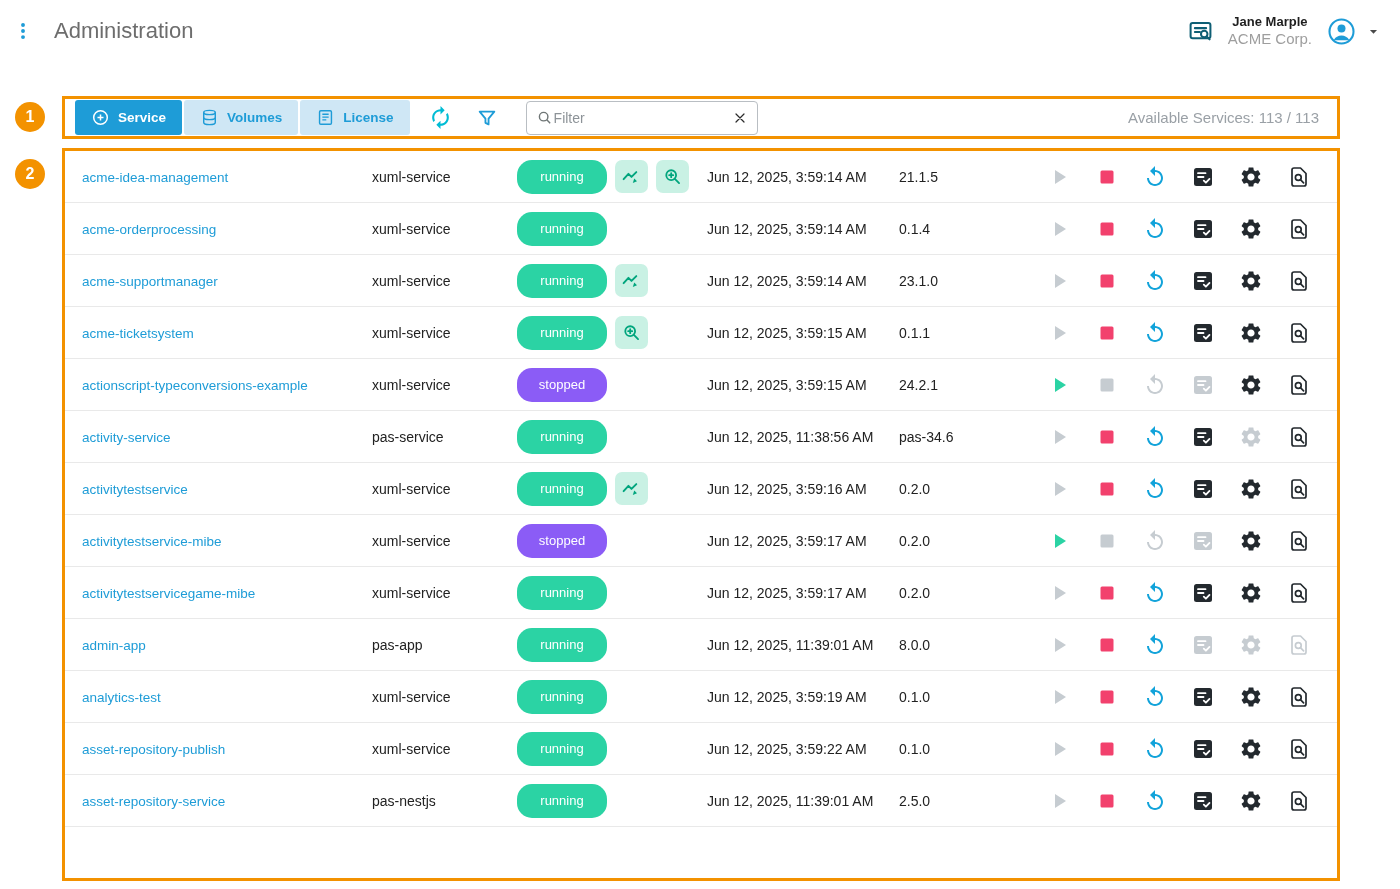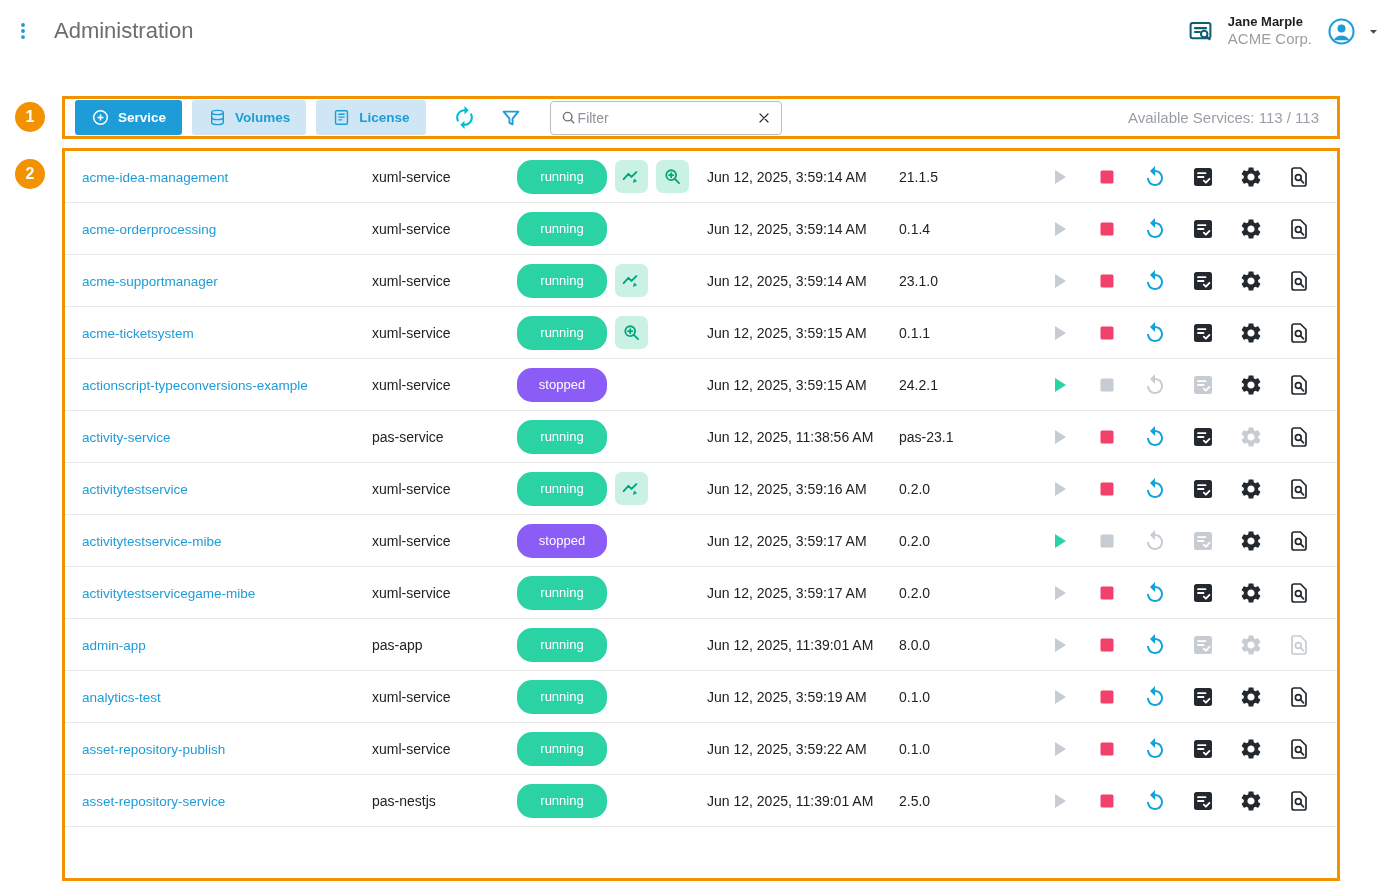--- a/index.html
+++ b/index.html
@@ -12,40 +12,40 @@
   .dots svg{width:22px;height:22px}
   .brand-tab{height:62px;display:flex;align-items:center;gap:7px;padding:0 18px;border-left:1px solid #ececec;border-right:1px solid #ececec;background:#fff}
   .flame{width:27px;height:25px;display:flex}
   .scheer{font-size:27px;font-weight:bold;color:#551418;letter-spacing:-.5px}
   .pipe{font-size:25px;color:#d9958f;font-weight:300;margin:0 1px}
   .pas{font-size:27px;color:#e05a43;font-weight:400;letter-spacing:1.5px}
   .app-title{font-size:22px;color:#6d6d6d;margin-left:8px}
   .hdr-right{margin-left:auto;display:flex;align-items:center;gap:14px}
   .loglens{width:27px;height:27px;color:#0e5e74;cursor:pointer}
   .loglens svg{width:27px;height:27px}
-  .user-text{text-align:left;line-height:1.25;}
+  .user-text{text-align:center;line-height:1.25;}
   .user-name{font-size:13px;font-weight:bold;color:#1f1f1f}
   .user-org{font-size:15px;color:#9e9e9e}
   .avatar{width:31px;height:31px;color:#1e9cd7;cursor:pointer}
   .avatar svg{width:31px;height:31px}
   .chev{width:17px;height:17px;color:#4a4a4a;cursor:pointer;margin-left:-6px}
   .chev svg{width:17px;height:17px}
 
   
   .annot{position:absolute;left:15px;width:30px;height:30px;border-radius:50%;background:#f39200;color:#fff;font-weight:bold;font-size:16px;display:flex;align-items:center;justify-content:center;z-index:10}
   #annot1{top:102px}
   #annot2{top:159px}
 
   
   .obox{border:3px solid #f39200;margin-left:62px;width:1278px;background:#fff}
   .toolbar-box{margin-top:34px;height:43px;display:flex;align-items:center;padding:0 10px}
   .table-box{margin-top:9px;height:733px;overflow:hidden}
 
   
-  .tb-btn{display:flex;align-items:center;gap:8px;height:35px;padding:0 16px;border:none;border-radius:3px;background:#cfe7f5;color:#1e9cd7;font-size:13.5px;font-weight:bold;font-family:inherit;cursor:pointer;margin-right:10px;white-space:nowrap}
+  .tb-btn{display:flex;align-items:center;gap:8px;height:35px;padding:0 16px;border:none;border-radius:3px;background:#cfe7f5;color:#1e9cd7;font-size:13.5px;font-weight:bold;font-family:inherit;cursor:pointer;margin-right:2px;white-space:nowrap}
   .tb-btn.active{background:#1e9cd7;color:#fff}
   .tb-btn svg{width:19px;height:19px;flex:0 0 auto}
   .icon-btn{width:26px;height:26px;cursor:pointer;display:flex;align-items:center;justify-content:center}
   .icon-btn svg{width:25px;height:25px}
   .refresh{color:#00bcd4;margin-left:16px}
   .funnel{color:#1e9cd7;margin-left:20px}
   .funnel svg{width:22px;height:22px}
   .filter-wrap{display:flex;align-items:center;height:34px;width:232px;border:1px solid #b9bec3;border-radius:4px;margin-left:26px;padding:0 9px;gap:1px;background:#fff}
   .filter-wrap input{border:none;outline:none;flex:1;font-size:14px;font-family:inherit;color:#333;min-width:0;background:transparent}
   .filter-wrap input::placeholder{color:#8d9398}
@@ -433,21 +433,21 @@
           </span>
         </div>
       </div>
       <div class="trow">
         <div class="cell"><a class="svc-link">activity-service</a></div>
         <div class="cell">pas-service</div>
         <div class="cell status-cell">
           <span class="badge running">running</span>
         </div>
         <div class="cell">Jun 12, 2025, 11:38:56 AM</div>
-        <div class="cell">pas-23.1</div>
+        <div class="cell">pas-34.6</div>
         <div class="cell actions">
           <span class="act start off">
             <svg viewBox="0 0 24 24" fill="currentColor">
               <path d="M8 5v14l11-7z"></path>
             </svg>
           </span>
           <span class="act stop on">
             <svg viewBox="0 0 24 24" fill="currentColor">
               <rect x="5.5" y="5.5" width="13" height="13" rx="1.5"></rect>
             </svg>

